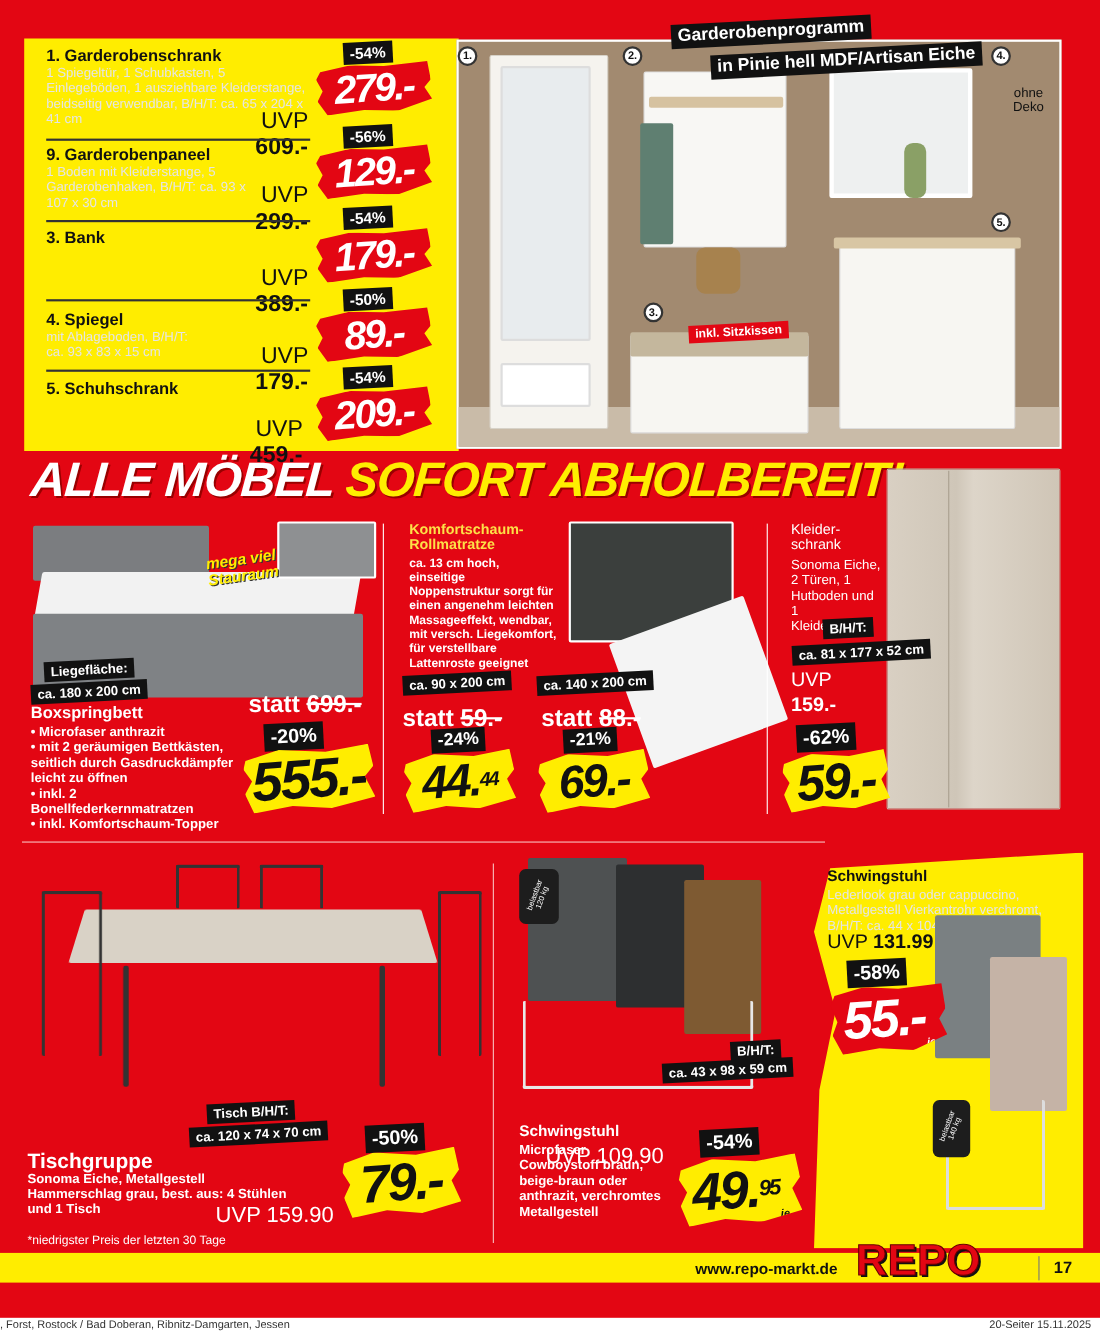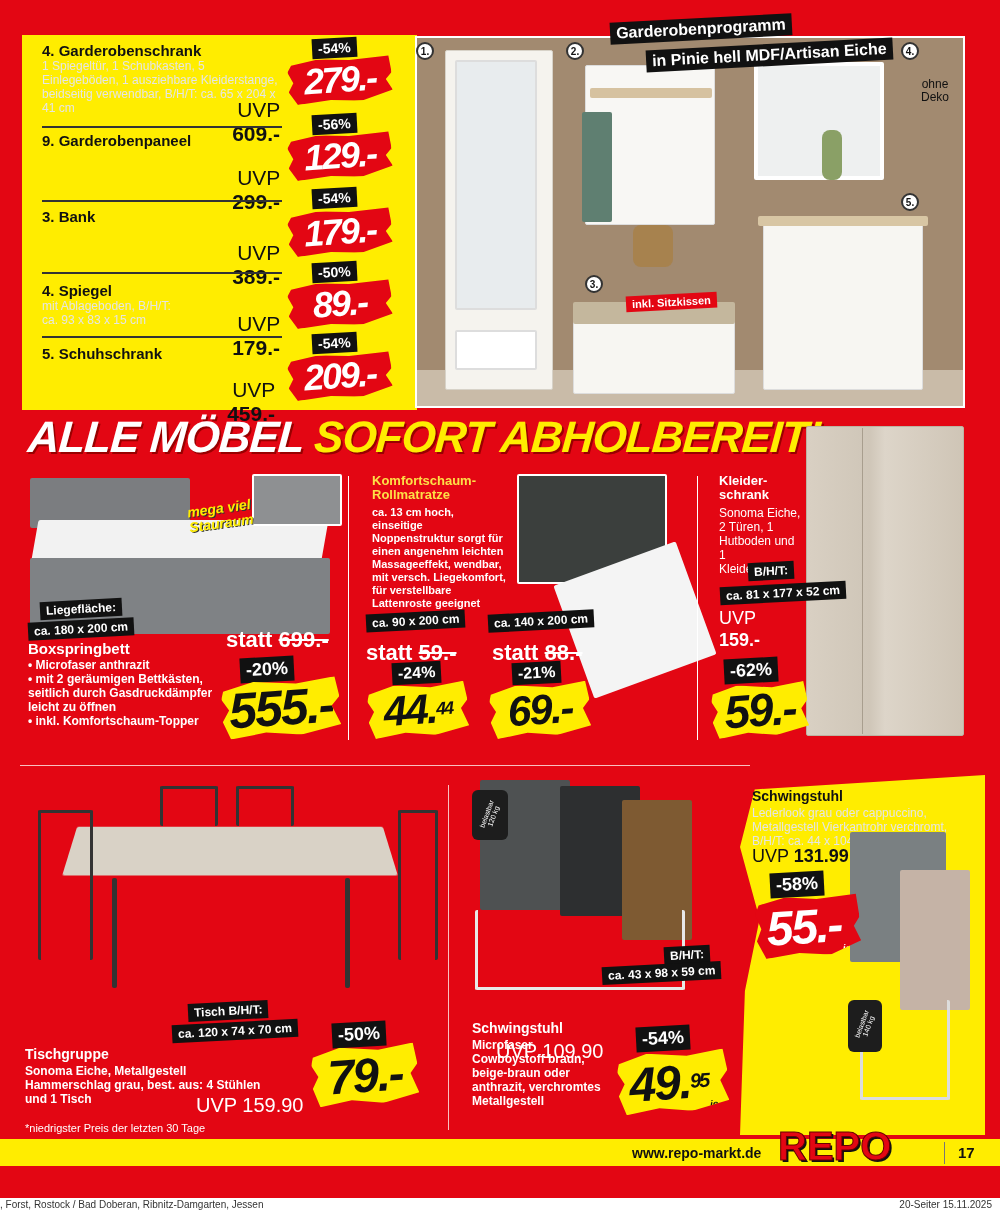--- a/index.html
+++ b/index.html
@@ -21,28 +21,29 @@
 .statt s{text-decoration:line-through;text-decoration-color:#fff}
 .photo{position:absolute;border-radius:2px}
 .num{position:absolute;width:18px;height:18px;border-radius:50%;background:#fff;border:2px solid #333;font-size:10px;font-weight:bold;display:flex;align-items:center;justify-content:center}
 </style>
 </head>
 <body>
 
 <div class="abs ylw" style="left:22px;top:35px;width:395px;height:375px;"></div>
 
 <div class="abs" style="left:42px;top:42px;width:250px;">
-  <div class="item-title">4. Garderobenschrank</div>
+  <div class="item-title">1. Garderobenschrank</div>
   <div class="item-desc" style="width:240px">1 Spiegeltür, 1 Schubkasten, 5 Einlegeböden, 1 ausziehbare Kleiderstange, beidseitig verwendbar, B/H/T: ca. 65 x 204 x 41 cm</div>
 </div>
 <div class="uvp" style="left:190px;top:98px;width:90px"><span>UVP</span> <b>609.-</b></div>
 <div class="hr" style="left:42px;top:126px;width:240px"></div>
 
 <div class="abs" style="left:42px;top:132px;width:250px;">
   <div class="item-title">9. Garderobenpaneel</div>
+  <div class="item-desc" style="width:200px">1 Boden mit Kleiderstange, 5 Garderobenhaken, B/H/T: ca. 93 x 107 x 30 cm</div>
 </div>
 <div class="uvp" style="left:190px;top:166px;width:90px"><span>UVP</span> <b>299.-</b></div>
 <div class="hr" style="left:42px;top:200px;width:240px"></div>
 
 <div class="abs" style="left:42px;top:208px;width:250px;">
   <div class="item-title">3. Bank</div>
 </div>
 <div class="uvp" style="left:190px;top:241px;width:90px"><span>UVP</span> <b>389.-</b></div>
 <div class="hr" style="left:42px;top:272px;width:240px"></div>
 
@@ -109,20 +110,21 @@
 <div class="photo" style="left:35px;top:520px;width:290px;height:40px;background:#f2f2f2;transform:skewX(-10deg)"></div>
 <div class="photo" style="left:30px;top:558px;width:300px;height:76px;background:#7f8285"></div>
 <div class="photo" style="left:252px;top:474px;width:90px;height:52px;background:#8e9092;border:2px solid #fff"></div>
 <div class="abs" style="left:188px;top:500px;width:80px;color:#ffed00;font-weight:bold;font-style:italic;font-size:14px;line-height:15px;transform:rotate(-8deg);text-shadow:1px 1px 0 #333">mega viel Stauraum</div>
 <div class="abs tag" style="left:40px;top:600px;font-size:12px">Liegefläche:</div>
 <div class="abs tag" style="left:28px;top:620px;font-size:12px">ca. 180 x 200 cm</div>
 <div class="abs" style="left:28px;top:640px;color:#fff;font-size:15px;font-weight:bold">Boxspringbett</div>
 <ul class="abs" style="left:28px;top:658px;width:190px;list-style:none">
   <li class="desc-w">• Microfaser anthrazit</li>
   <li class="desc-w">• mit 2 geräumigen Bettkästen, seitlich durch Gasdruckdämpfer leicht zu öffnen</li>
+  <li class="desc-w">• inkl. 2 Bonellfederkernmatratzen</li>
   <li class="desc-w">• inkl. Komfortschaum-Topper</li>
 </ul>
 <div class="abs statt" style="left:226px;top:627px"><span>statt</span> <s>699.-</s></div>
 <div class="abs tag" style="left:240px;top:657px;font-size:18px">-20%</div>
 <div class="brush yel" style="left:222px;top:680px;width:118px;height:56px;font-size:50px">555.-</div>
 
 <div class="abs" style="left:348px;top:476px;width:1px;height:264px;background:#fff"></div>
 
 <div class="abs" style="left:372px;top:474px;width:120px;color:#fde047;font-weight:bold;font-size:13px;line-height:14px">Komfortschaum-Rollmatratze</div>
 <div class="abs desc-w" style="left:372px;top:506px;width:135px;font-size:11px;line-height:13px">ca. 13 cm hoch, einseitige Noppenstruktur sorgt für einen angenehm leichten Massageeffekt, wendbar, mit versch. Liegekomfort, für verstellbare Lattenroste geeignet</div>
@@ -137,41 +139,41 @@
   </div>
 <div class="abs tag" style="left:488px;top:612px;font-size:12px">ca. 140 x 200 cm</div>
 <div class="abs statt" style="left:492px;top:640px"><span>statt</span> <s>88.-</s></div>
 <div class="abs tag" style="left:512px;top:662px;font-size:16px">-21%</div>
 <div class="brush yel" style="left:490px;top:684px;width:100px;height:52px;font-size:42px">69.-</div>
 
 <div class="abs" style="left:697px;top:476px;width:1px;height:264px;background:#fff"></div>
 
 <div class="photo" style="left:806px;top:426px;width:158px;height:310px;background:linear-gradient(90deg,#d9d0c3,#cfc6b8 40%,#ddd5c9 50%,#cfc5b6);border:1px solid #bdb3a3"></div>
 <div class="abs" style="left:862px;top:428px;width:1px;height:306px;background:#a89e8e"></div>
-<div class="abs" style="left:719px;top:474px;width:80px;color:#fff;font-weight:bold;font-size:13px;line-height:14px">Kleider-schrank</div>
+<div class="abs" style="left:719px;top:474px;width:80px;color:#fff;font-weight:normal;font-size:13px;line-height:14px">Kleider-schrank</div>
 <div class="abs desc-w" style="left:719px;top:506px;width:82px;font-weight:normal">Sonoma Eiche, 2 Türen, 1 Hutboden und 1 Kleiderstange</div>
 <div class="abs tag" style="left:748px;top:562px;font-size:12px">B/H/T:</div>
 <div class="abs tag" style="left:720px;top:584px;font-size:12px">ca. 81 x 177 x 52 cm</div>
 <div class="abs white" style="left:719px;top:608px;font-size:18px">UVP</div>
 <div class="abs white" style="left:719px;top:630px;font-size:18px;font-weight:bold">159.-</div>
 <div class="abs tag" style="left:724px;top:658px;font-size:18px">-62%</div>
 <div class="brush yel" style="left:712px;top:684px;width:96px;height:52px;font-size:46px">59.-</div>
 
 <div class="abs" style="left:20px;top:765px;width:730px;height:1px;background:#f9c0c0"></div>
 
 <div class="photo" style="left:70px;top:822px;width:320px;height:56px;background:#d9d2c6;transform:perspective(300px) rotateX(30deg)"></div>
 <div class="photo" style="left:38px;top:810px;width:55px;height:150px;border:3px solid #333;border-bottom:none"></div>
 <div class="photo" style="left:160px;top:786px;width:58px;height:40px;border:3px solid #333;border-bottom:none"></div>
 <div class="photo" style="left:236px;top:786px;width:58px;height:40px;border:3px solid #333;border-bottom:none"></div>
 <div class="photo" style="left:398px;top:810px;width:40px;height:150px;border:3px solid #333;border-bottom:none"></div>
 <div class="photo" style="left:112px;top:878px;width:5px;height:110px;background:#333"></div>
 <div class="photo" style="left:345px;top:878px;width:5px;height:110px;background:#333"></div>
 <div class="abs tag" style="left:188px;top:1002px;font-size:12px">Tisch B/H/T:</div>
 <div class="abs tag" style="left:172px;top:1022px;font-size:12px">ca. 120 x 74 x 70 cm</div>
-<div class="abs" style="left:25px;top:1046px;color:#fff;font-size:14px;font-weight:bold">Tischgruppe</div>
+<div class="abs" style="left:25px;top:1046px;color:#fff;font-size:19px;font-weight:bold">Tischgruppe</div>
 <div class="abs desc-w" style="left:25px;top:1064px;width:250px">Sonoma Eiche, Metallgestell Hammerschlag grau, best. aus: 4 Stühlen und 1 Tisch</div>
 <div class="abs white" style="left:196px;top:1094px;font-size:20px">UVP 159.90</div>
 <div class="abs tag" style="left:332px;top:1022px;font-size:18px">-50%</div>
 <div class="brush yel" style="left:312px;top:1046px;width:106px;height:58px;font-size:48px">79.-</div>
 <div class="abs white" style="left:25px;top:1122px;font-size:11px">*niedrigster Preis der letzten 30 Tage</div>
 
 <div class="abs" style="left:448px;top:785px;width:1px;height:345px;background:#f9c0c0"></div>
 
 <div class="photo" style="left:480px;top:780px;width:90px;height:130px;background:#4e5152"></div>
 <div class="photo" style="left:560px;top:786px;width:80px;height:130px;background:#2d2f30"></div>

